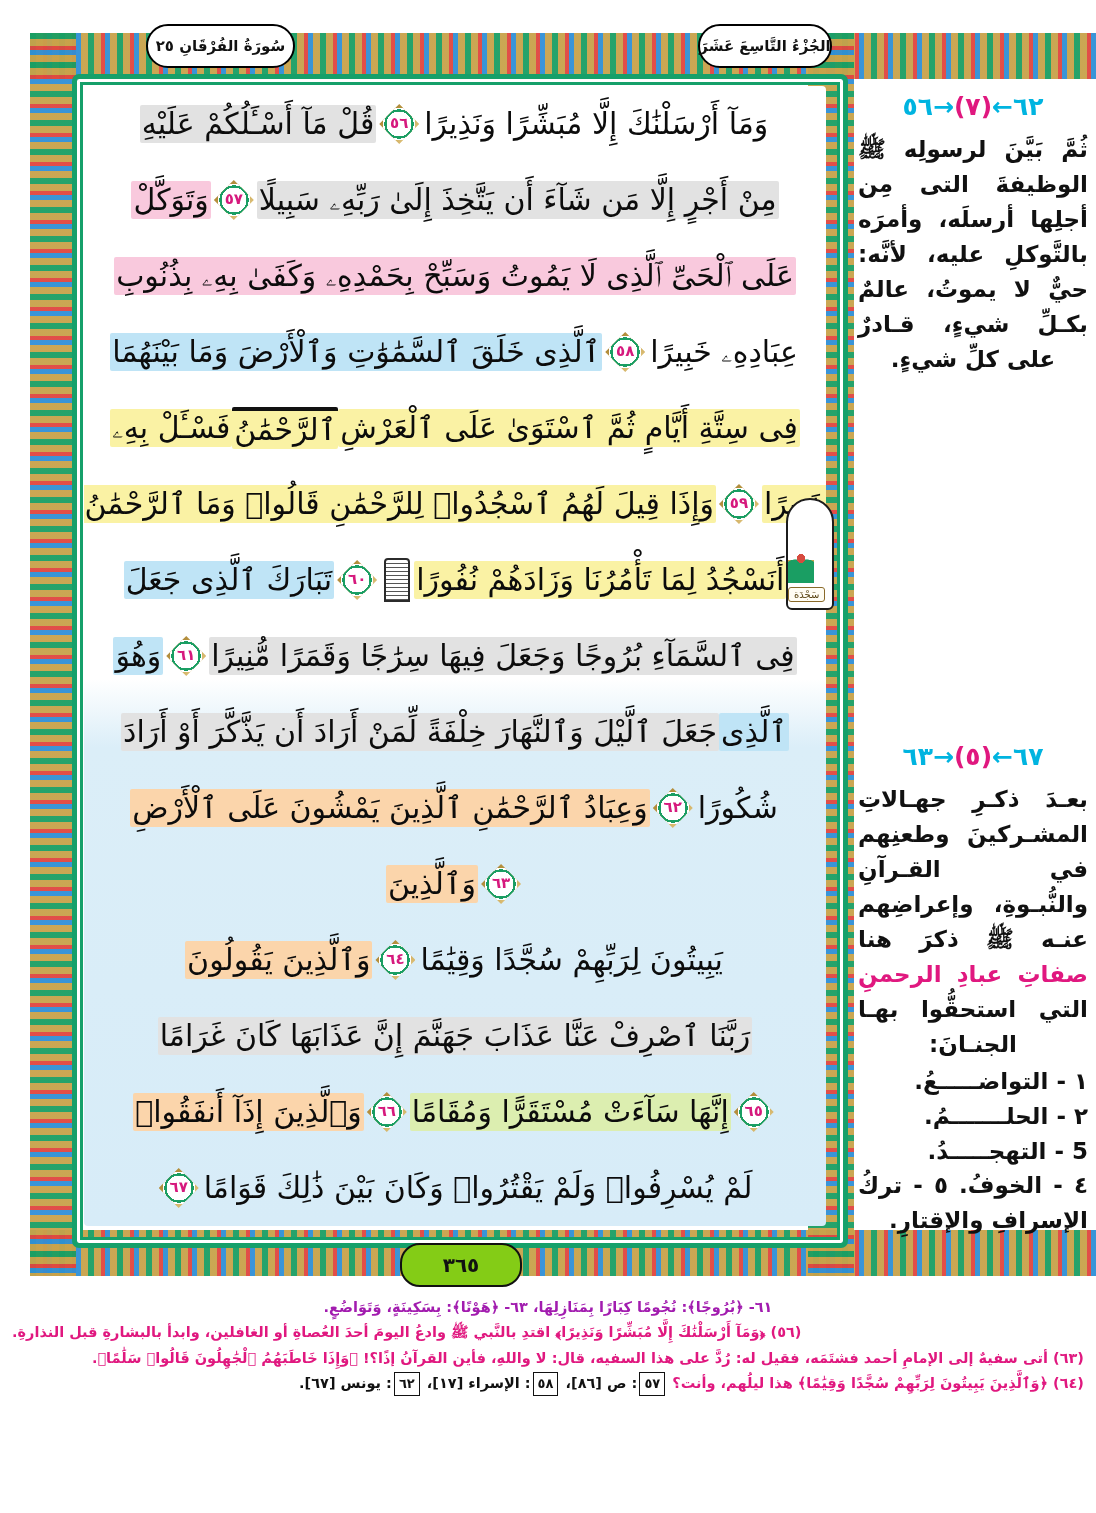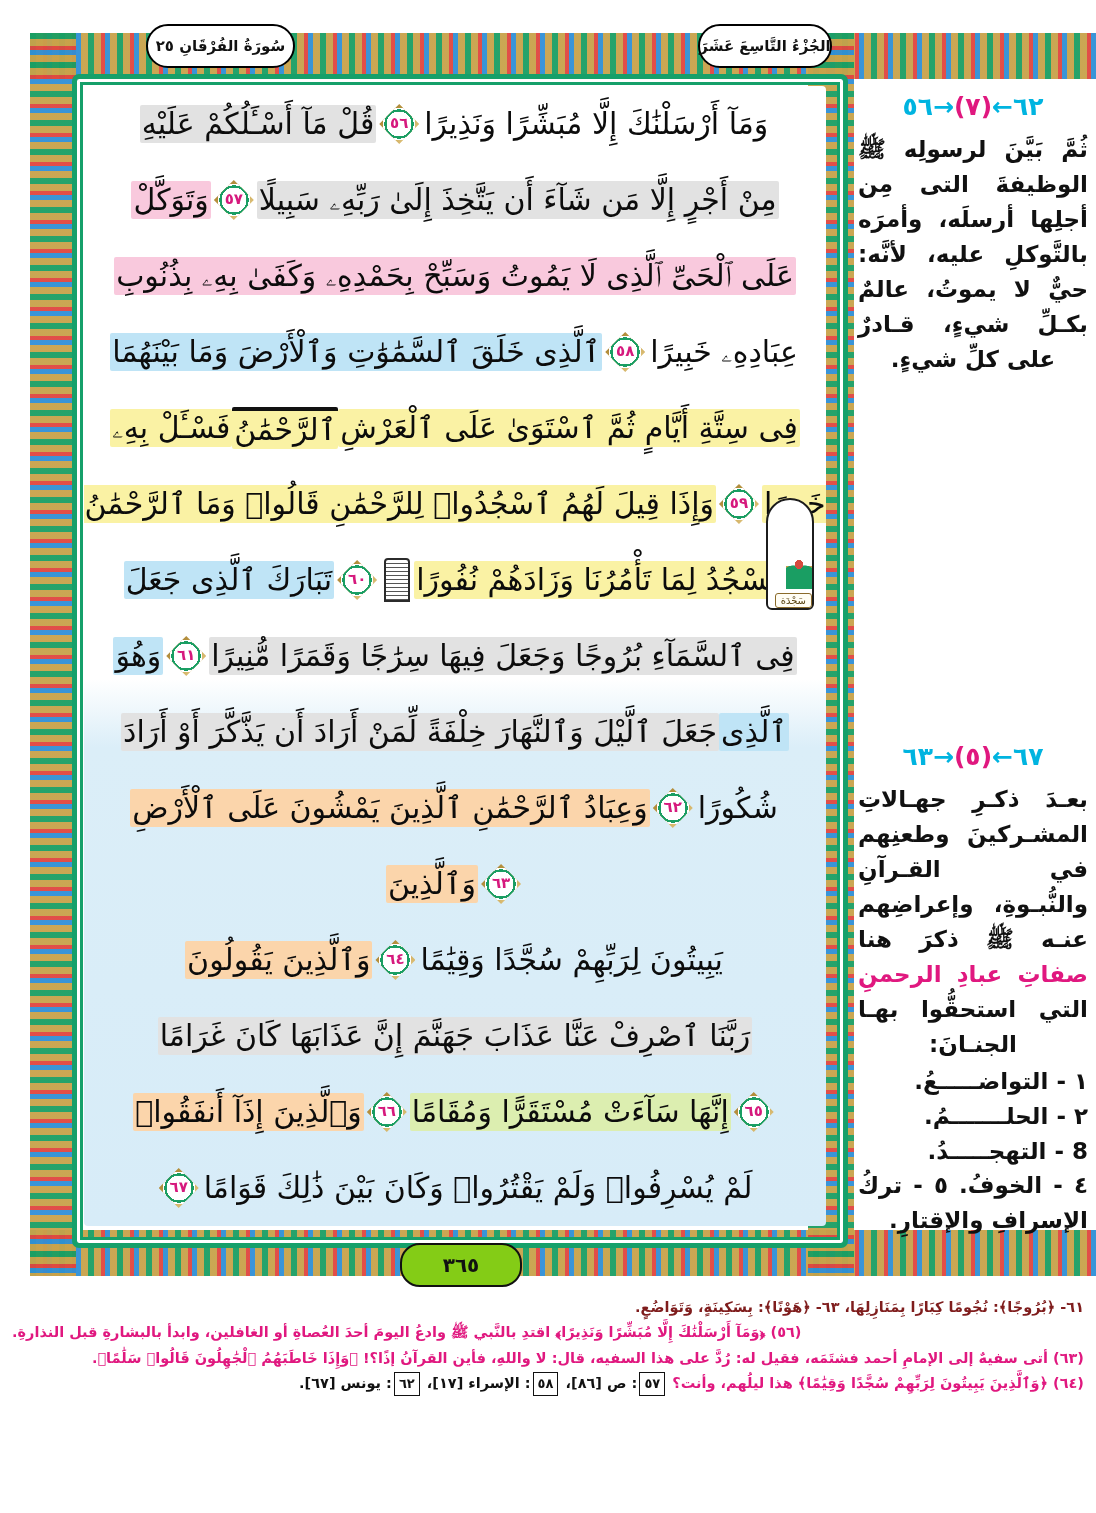--- a/index.html
+++ b/index.html
@@ -107,25 +107,25 @@
   .sajda-glyph{
     display:inline-flex;align-items:center;justify-content:center;
     width:22px;height:40px;margin:0 4px;flex:none;
     border:2px solid #2b2b2b;border-radius:4px 4px 0 0;
     background:repeating-linear-gradient(180deg,#fff 0 3px,#555 3px 4px);
   }
   .overline{border-top:4px solid #111;padding-top:1px;}
 
   
   #sajda-marker{
-    position:absolute;left:766px;top:498px;width:48px;height:112px;
+    position:absolute;left:786px;top:498px;width:48px;height:112px;
     background:#fff;border:2px solid #1c1c1c;
     border-radius:24px 24px 6px 6px;z-index:7;
-    display:flex;flex-direction:column;align-items:flex-start;justify-content:flex-end;
-    box-sizing:border-box;
+    display:flex;flex-direction:column;align-items:flex-end;justify-content:flex-end;
+    padding-bottom:6px;box-sizing:border-box;
   }
   #sajda-marker .mini-orn{
     width:26px;height:30px;margin-bottom:4px;
     background:
       radial-gradient(circle at 50% 18%,#d64b3f 0 16%,transparent 16%),
       radial-gradient(ellipse at 28% 70%,#1a9e63 0 48%,transparent 50%),
       radial-gradient(ellipse at 72% 70%,#1a9e63 0 48%,transparent 50%),
       linear-gradient(180deg,transparent 0 22%,#c9a24a 22% 30%,transparent 30%);
   }
   #sajda-marker .sajda-label{
@@ -152,21 +152,21 @@
   .numbered-list .li{display:block;white-space:nowrap;}
 
   
   #footnotes{
     position:absolute;left:12px;right:12px;top:1296px;
     direction:rtl;text-align:justify;
   }
   .fn{
     font-size:14.5px;line-height:1.62;font-weight:bold;margin-bottom:2px;
   }
-  .fn-blue{color:#7f1d1d;text-align:right;}
+  .fn-blue{color:#a21caf;text-align:center;}
   .fn-pink{color:#e0187f;}
   .fn-pink.c{text-align:left;}
   .boxnum{
     display:inline-block;border:1.6px solid #111;color:#111;
     padding:0 4px;margin:0 2px;font-size:13px;background:#fff;
   }
 </style>
 </head>
 <body>
 
@@ -270,21 +270,21 @@
   </div>
 
   <div class="sidebar" id="sidebar-block-2">
     <div class="range-head">
       <span>٦٧</span><span class="arrow">←</span><span class="mid">(٥)</span><span class="arrow">→</span><span>٦٣</span>
     </div>
     <div class="tafsir-body"><span>بعـدَ ذكـرِ جهـالاتِ المشـركينَ وطعنِهم في القـرآنِ والنُّبـوةِ، وإعراضِهم عنـه ﷺ ذكرَ هنا </span><span class="kw">صفاتِ عبادِ الرحمنِ</span><span> التي استحقُّوا بهـا الجنـانَ:</span></div>
     <div class="numbered-list" id="tafsir-list">
         <div class="li">١ - التواضـــــعُ.</div>
         <div class="li">٢ - الحلـــــــمُ.</div>
-        <div class="li">8 - التهجـــــدُ.</div>
+        <div class="li">5 - التهجـــــدُ.</div>
         <div class="li" style="white-space: normal; text-align: justify;">٤ - الخوفُ. ٥ - تركُ الإسرافِ والإقتارِ.</div>
       </div>
   </div>
 
   <div id="footnotes">
       <div class="fn fn-blue c">٦١- ﴿بُرُوجًا﴾: نُجُومًا كِبَارًا بِمَنَازِلِهَا، ٦٣- ﴿هَوْنًا﴾: بِسَكِينَةٍ، وَتَوَاضُعٍ.</div>
       <div class="fn fn-pink c">(٥٦) ﴿وَمَآ أَرْسَلْنَٰكَ إِلَّا مُبَشِّرًا وَنَذِيرًا﴾ اقتدِ بالنَّبي ﷺ وادعُ اليومَ أحدَ العُصاةِ أو الغافلين، وابدأ بالبشارةِ قبل النذارةِ.</div>
       <div class="fn fn-pink">(٦٣) أتى سفيهٌ إلى الإمامِ أحمد فشتَمَه، فقيل له: رُدَّ على هذا السفيه، قال: لا واللهِ، فأين القرآنُ إذًا؟! ﴿وَإِذَا خَاطَبَهُمُ ٱلْجَٰهِلُونَ قَالُوا۟ سَلَٰمًا﴾.</div>
       <div class="fn" style="text-align: justify;"><span class="fn-pink">(٦٤) ﴿وَٱلَّذِينَ يَبِيتُونَ لِرَبِّهِمْ سُجَّدًا وَقِيَٰمًا﴾ هذا ليلُهم، وأنت؟</span> <span class="boxnum">٥٧</span><span style="color: rgb(17, 17, 17);">: ص [٨٦]، </span><span class="boxnum">٥٨</span><span style="color: rgb(17, 17, 17);">: الإسراء [١٧]، </span><span class="boxnum">٦٢</span><span style="color: rgb(17, 17, 17);">: يونس [٦٧]. </span></div>
     </div>

